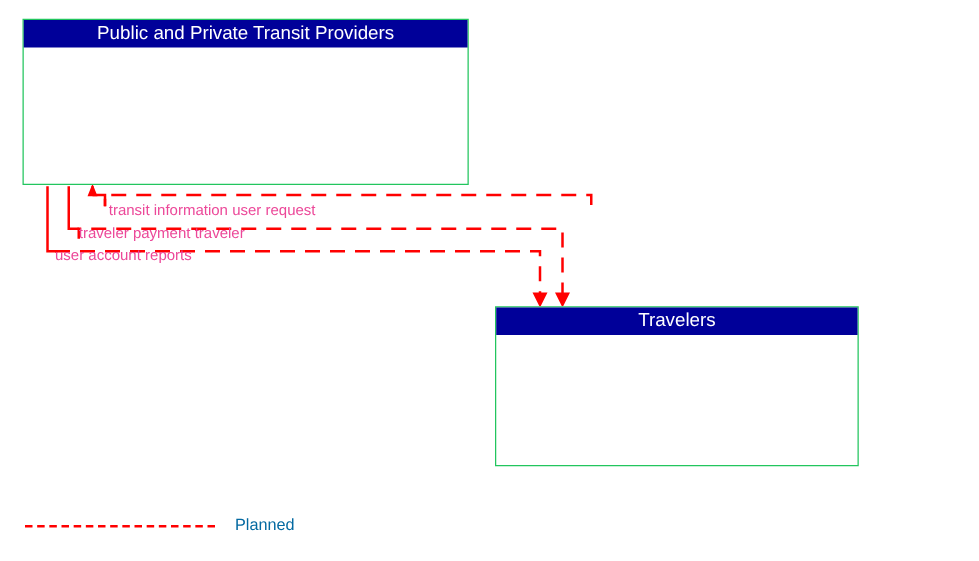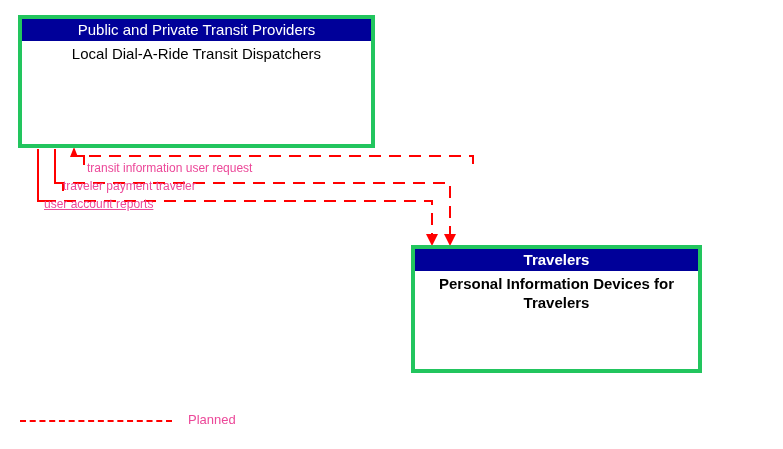--- a/index.html
+++ b/index.html
@@ -16,21 +16,21 @@
   }
   #canvas {
     position: absolute;
     left: 0; top: 0;
     width: 783px;
     height: 449px;
   }
   .entity-box {
     position: absolute;
     box-sizing: border-box;
-    border: 4px solid #22c55e;
+    border: 1px solid #22c55e;
     background: #ffffff;
   }
   .entity-header {
     box-sizing: border-box;
     background: #000099;
     color: #ffffff;
     text-align: center;
     font-size: 15px;
     line-height: 21px;
     height: 22px;
@@ -45,56 +45,55 @@
     line-height: 19px;
     padding: 3px 6px 0 6px;
   }
   #box-left {
     left: 18px;
     top: 15px;
     width: 357px;
     height: 133px;
   }
   #box-right {
-    left: 411px;
+    left: 396px;
     top: 245px;
     width: 291px;
     height: 128px;
-    font-weight: bold;
   }
   .flow-label {
     position: absolute;
     color: #ec4899;
     font-size: 12px;
     line-height: 14px;
     white-space: nowrap;
   }
   #flow-label-0 { left: 87px; top: 161px; }
   #flow-label-1 { left: 63px; top: 179px; }
-  #flow-label-2 { left: 44px; top: 197px; text-decoration: underline; }
+  #flow-label-2 { left: 44px; top: 197px; }
   #legend {
     position: absolute;
     left: 20px;
     top: 412px;
     width: 250px;
     height: 20px;
   }
   #legend-line {
     position: absolute;
     left: 0px;
     top: 8px;
     width: 152px;
     height: 0px;
     border-top: 2px dashed #ff0000;
   }
   #legend-label {
     position: absolute;
     left: 168px;
     top: 0px;
-    color: #ec4899;
+    color: #0369a1;
     font-size: 13px;
     line-height: 16px;
     white-space: nowrap;
   }
 </style>
 </head>
 <body>
 
 <svg id="canvas" viewBox="0 0 783 449" xmlns="http://www.w3.org/2000/svg">
 
@@ -113,26 +112,24 @@
 
   <g>
     <path d="M 44 201 L 432 201 L 432 238" fill="none" stroke="#ff0000" stroke-width="2" stroke-dasharray="12,8"></path>
     <path d="M 38 149 L 38 201 L 46 201" fill="none" stroke="#ff0000" stroke-width="2"></path>
     <polygon points="432,246 426,234 438,234" fill="#ff0000"></polygon>
   </g>
 </svg>
 
 <div class="entity-box" id="box-left">
   <div class="entity-header">Public and Private Transit Providers</div>
-  <div class="entity-name">Local Dial-A-Ride Transit Dispatchers</div>
 </div>
 
 <div class="entity-box" id="box-right">
   <div class="entity-header">Travelers</div>
-  <div class="entity-name">Personal Information Devices for Travelers</div>
 </div>
 
 <div class="flow-label" id="flow-label-0">transit information user request</div>
 <div class="flow-label" id="flow-label-1">traveler payment traveler</div>
 <div class="flow-label" id="flow-label-2">user account reports</div>
 
 <div id="legend">
   <div id="legend-line"></div>
   <div id="legend-label">Planned</div>
 </div>

